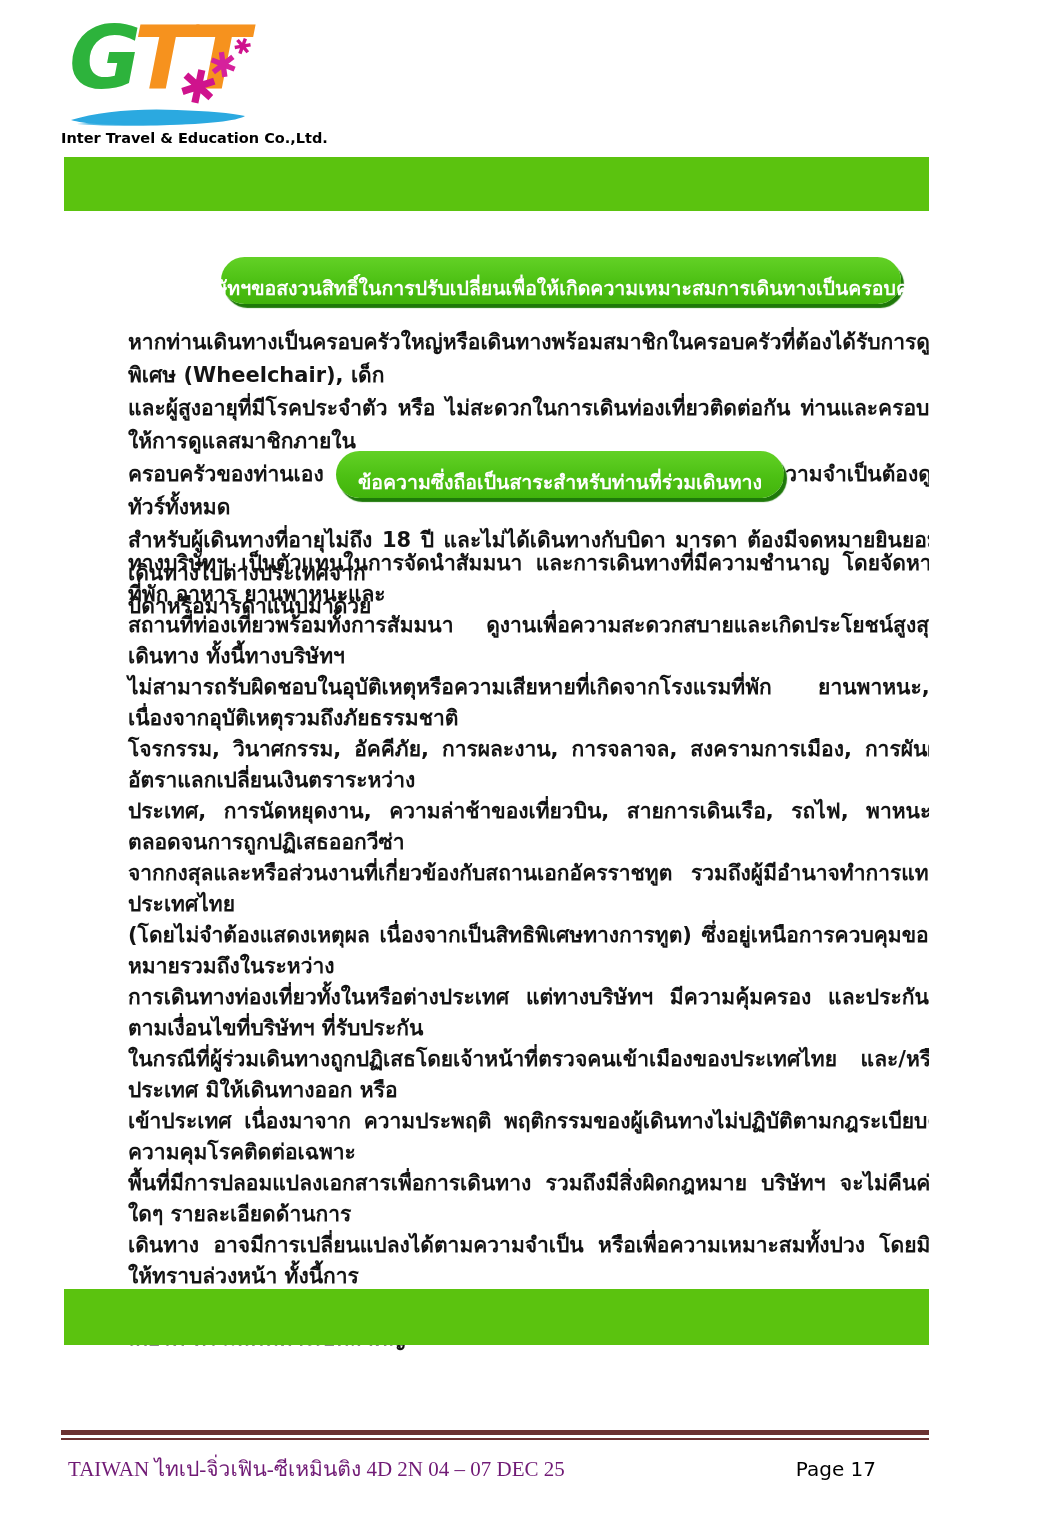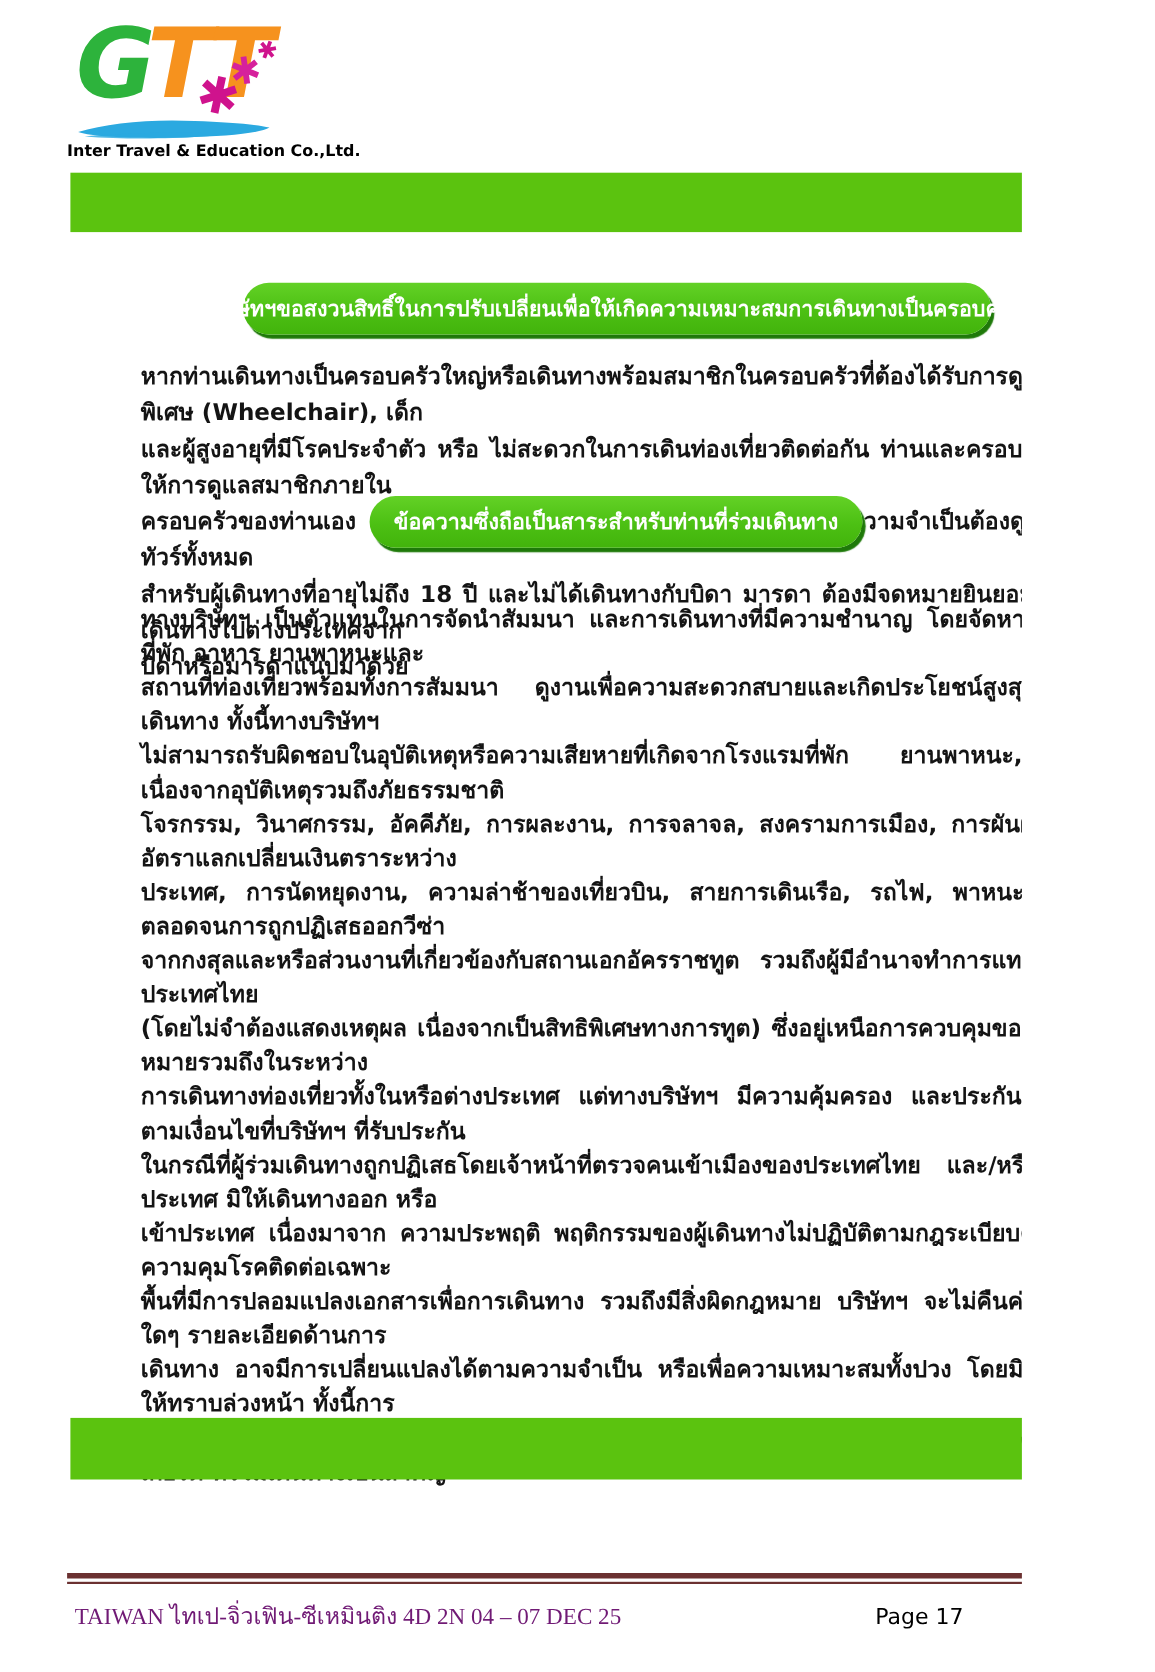--- a/index.html
+++ b/index.html
@@ -28,21 +28,21 @@
   .header-text .contact{}
   
   .green-bar{position:absolute;left:21px;width:1008px;background:#5bc30f;}
   .bar-top{top:157px;height:54px;}
   .bar-bottom{top:1289px;height:56px;}
   
   .banner{
     position:absolute;height:47px;border-radius:24px;
     background:linear-gradient(180deg,#63d126 0%,#4cc013 55%,#42b30c 100%);
     box-shadow:3px 4px 1px #1e7909;
-    display:flex;align-items:center;justify-content:center;
+    display:flex;align-items:flex-end;justify-content:center;
   }
   .banner span{color:#ffffff;font-weight:bold;font-size:19.5px;white-space:nowrap;}
   .banner-1{left:178px;top:257px;width:680px;}
   .banner-2{left:293px;top:451px;width:448px;}
   
   .para{
     position:absolute;left:85px;width:875px;
     color:#141414;font-weight:bold;font-size:21px;
     white-space:pre-line;text-align:justify;
   }

